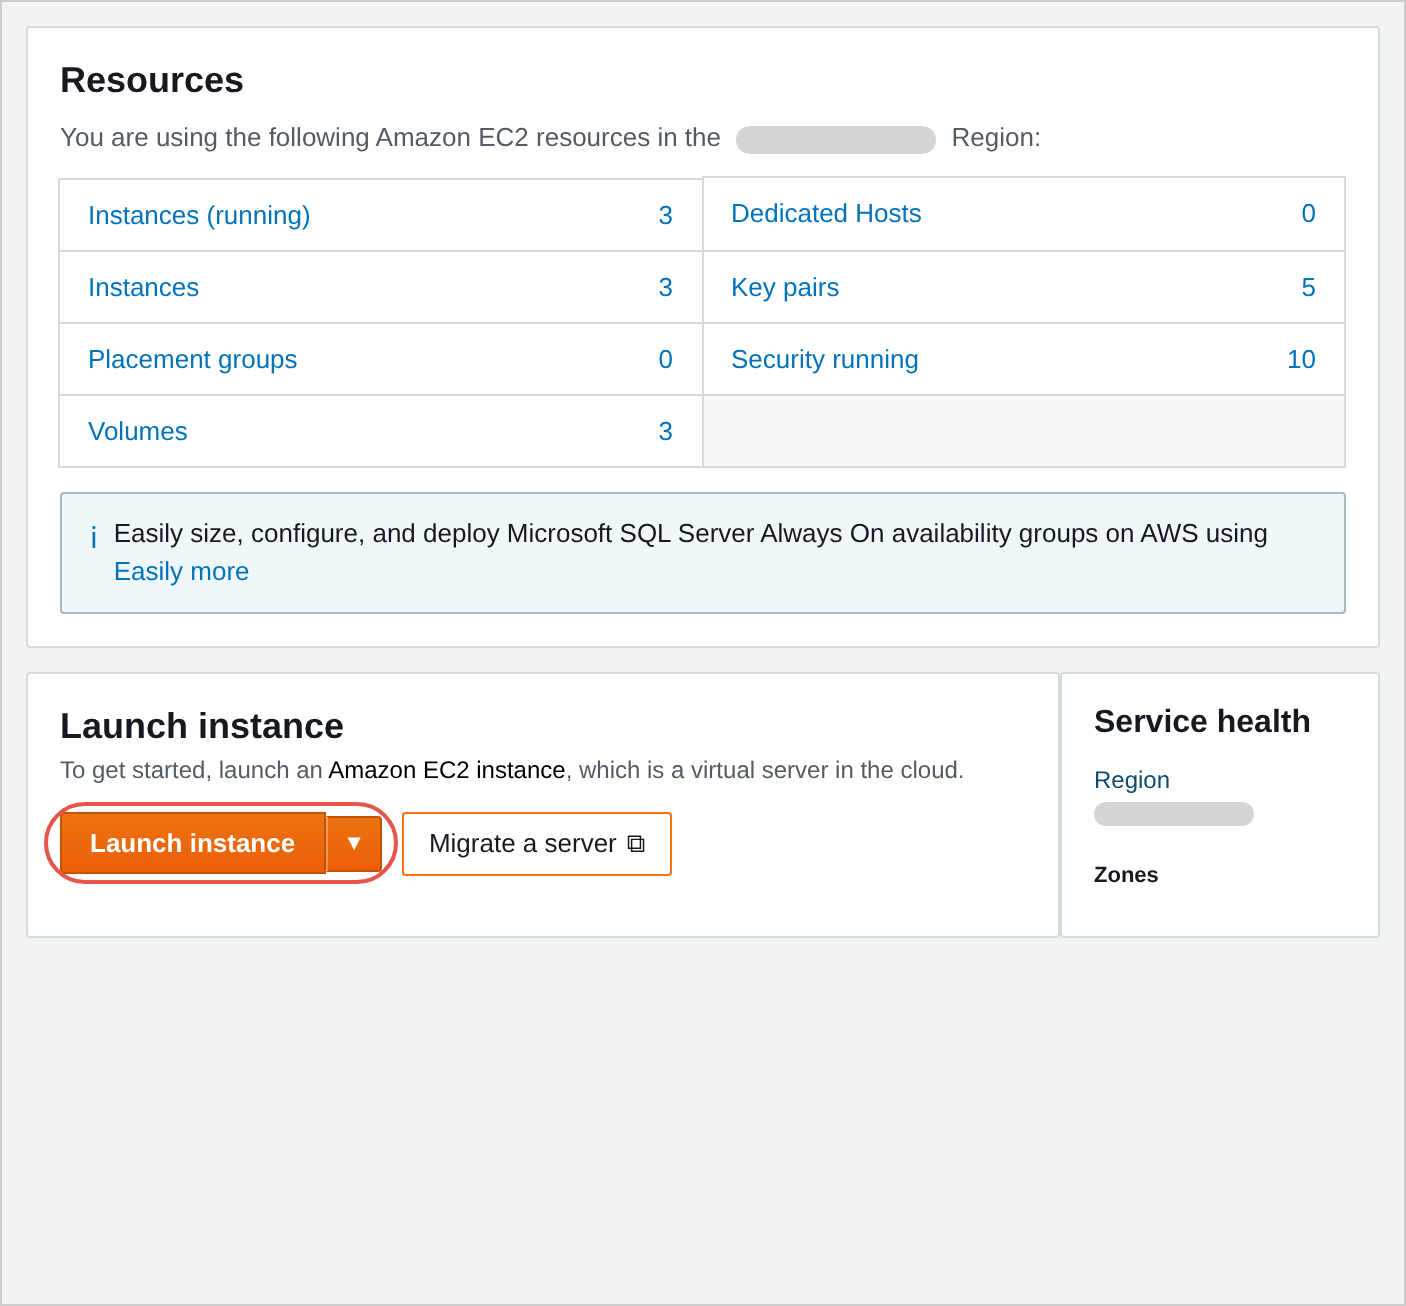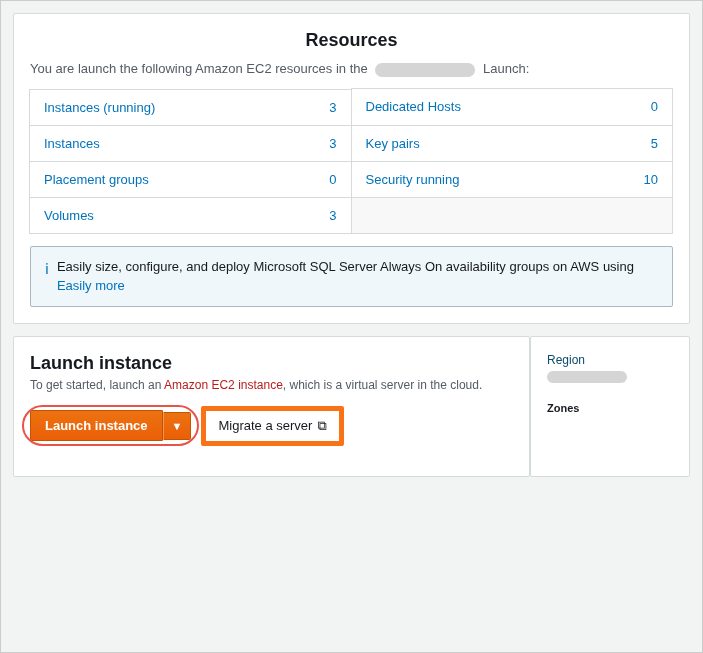--- a/index.html
+++ b/index.html
@@ -24,21 +24,20 @@
       border: 1px solid #d5dbdb;
       border-radius: 2px;
       margin-bottom: 12px;
       padding: 16px;
     }
     .panel-title {
       font-size: 18px;
       font-weight: 700;
       color: #16191f;
       margin-bottom: 10px;
-      text-align: center;
     }
     .resources-desc {
       color: #545b64;
       font-size: 13px;
       margin-bottom: 12px;
     }
     .region-placeholder {
       display: inline-block;
       background: #d5d5d5;
       border-radius: 10px;
@@ -113,21 +112,21 @@
       font-weight: 700;
       color: #16191f;
       margin-bottom: 4px;
     }
     .launch-desc {
       color: #545b64;
       font-size: 12px;
       margin-bottom: 14px;
     }
     .launch-desc a {
-      color: #b91c1c;
+      color: #000000;
       text-decoration: none;
     }
     .launch-buttons {
       display: flex;
       align-items: center;
       gap: 10px;
       margin-bottom: 14px;
       position: relative;
     }
     .launch-btn-wrap {
@@ -162,21 +161,21 @@
       border-radius: 0 2px 2px 0;
       padding: 7px 8px;
       font-size: 11px;
       cursor: pointer;
       display: flex;
       align-items: center;
     }
     .btn-migrate {
       background: #fff;
       color: #16191f;
-      border: 5px solid #f97316;
+      border: 1px solid #f97316;
       border-radius: 2px;
       padding: 7px 12px;
       font-size: 13px;
       cursor: pointer;
       display: flex;
       align-items: center;
       gap: 5px;
     }
     .launch-note {
       color: #0073bb;
@@ -216,23 +215,23 @@
     }
   </style>
 </head>
 <body>
 
 <div class="outer-container">
 
   <div class="panel">
     <div class="panel-title">Resources</div>
     <div class="resources-desc">
-      <span>You are launch the following Amazon EC2 resources in the</span>
+      <span>You are using the following Amazon EC2 resources in the</span>
       <span class="region-placeholder"></span>
-      <span>Launch:</span>
+      <span>Region:</span>
     </div>
 
     <div class="resources-grid">
 
       <div class="resource-cell">
         <a class="resource-link">Instances (running)</a>
         <span class="resource-count">3</span>
       </div>
 
       <div class="resource-cell">
@@ -290,18 +289,19 @@
           </button>
         </div>
         <button class="btn-migrate">
           <span>Migrate a server</span>
           <span>⧉</span>
         </button>
       </div>
     </div>
 
     <div class="service-health-panel">
+      <div class="service-health-title">Service health</div>
       <div class="sh-label">Region</div>
       <div class="sh-placeholder"></div>
       <div class="sh-zones-label">Zones</div>
     </div>
   </div>
 </div>
 
 </body></html>

